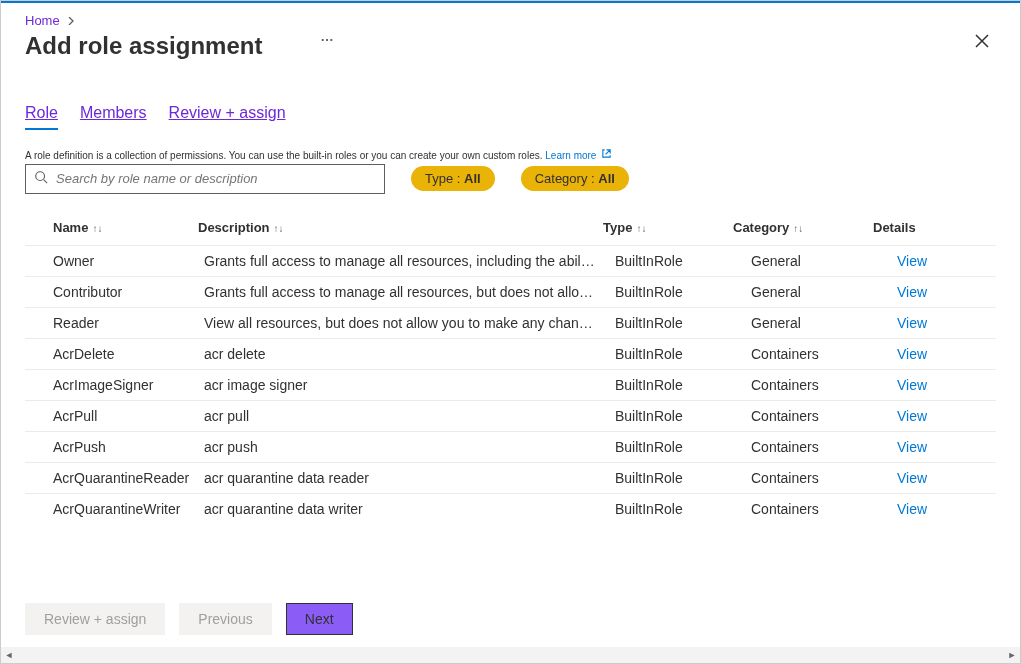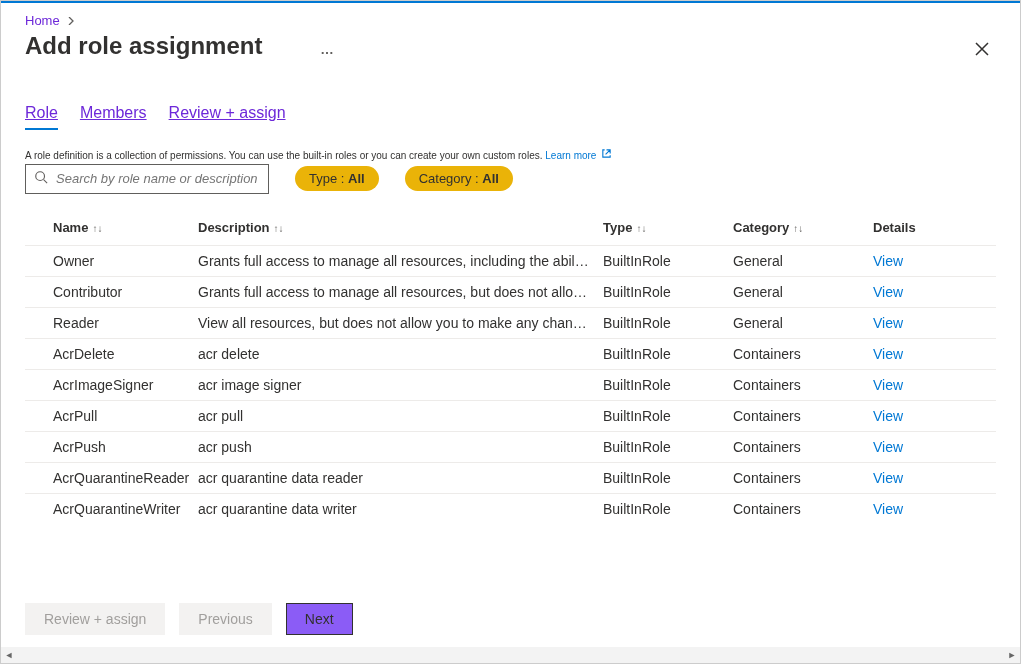--- a/index.html
+++ b/index.html
@@ -2,50 +2,50 @@
 <html><head>
 <meta charset="utf-8">
 <style>
   * { box-sizing: border-box; }
   html, body { margin:0; padding:0; font-family: 'Segoe UI', Arial, sans-serif; font-size:13px; color:#323130; background:#fff; }
   .frame { width:1021px; height:664px; border:1px solid #ccc; display:flex; flex-direction:column; position:relative; overflow:hidden; }
   .topbar { height:2px; background:#0078d4; flex-shrink:0; }
   .breadcrumb-row { padding:10px 24px 4px 24px; font-size:13px; }
   .breadcrumb-link { color:#6d28d9; cursor:pointer; }
   .breadcrumb-sep { color:#999; margin:0 4px; display:inline-block; }
-  .title-row { display:flex; align-items:flex-end; padding:0 24px 14px 24px;gap:44px; }
+  .title-row { display:flex; align-items:flex-start; padding:0 24px 14px 24px;gap:44px; }
   .page-title { font-size:24px; font-weight:600; margin-right:14px; }
   .more-dots { color:#605e5c; font-weight:bold; cursor:pointer; letter-spacing:1px; }
   .close-x { margin-left:auto; margin-right:4px; width:20px; height:20px; display:flex; align-items:center; justify-content:center; cursor:pointer; }
   .close-x svg { width:14px; height:14px; stroke:#323130; stroke-width:1.5; }
   .content { flex:1; overflow:auto; padding:0 24px 20px 24px; position:relative; }
   .content::-webkit-scrollbar { width:16px; height:16px; }
   .content::-webkit-scrollbar-thumb { background:#c7c7c7; }
   .content::-webkit-scrollbar-track { background:#f3f3f3; }
   .tabs { display:flex; gap:22px; margin:24px 0 18px 0; border-bottom:0px solid transparent; }
   .tab { padding:6px 0; font-size:16px; color:#6d28d9; cursor:pointer; border-bottom:2px solid transparent;text-decoration:underline; }
   .tab.active { border-bottom-color:#0078d4; font-weight:400; }
   .desc-block { font-size:10px; color:#323130; line-height:1.45; max-width:640px; }
   .learn-more { color:#0078d4; cursor:pointer; }
   .ext-icon { width:11px; height:11px; margin-left:2px; vertical-align:baseline; }
   .filter-row { display:flex; align-items:center; gap:26px; margin-bottom:16px; }
-  .search-box { display:flex; align-items:center; width:244px; height:30px; border:1px solid #605e5c; padding:0 8px; }
+  .search-box { display:flex; align-items:center; width:360px; height:30px; border:1px solid #605e5c; padding:0 8px; }
   .search-box svg { width:14px; height:14px; margin-right:6px; }
   .search-box input { border:none; outline:none; flex:1; font-size:13px; font-style:italic; color:#605e5c; background:transparent; }
   .pill { background:#eab308; border-radius:14px; padding:5px 14px; font-size:13px; color:#323130; cursor:pointer; }
   .pill .bold { font-weight:600; }
   .table-wrap { }
   .thead-row { display:flex; font-size:13px; font-weight:600; padding:10px 8px; }
   .col-name { width:165px; flex-shrink:0;padding-left:20px; }
   .col-desc { width:405px; flex-shrink:0; white-space:nowrap; overflow:hidden; text-overflow:ellipsis; padding-right:12px; }
   .col-type { width:130px; flex-shrink:0; }
   .col-cat  { width:140px; flex-shrink:0; }
   .col-det  { width:80px; flex-shrink:0; }
   .sort-arrows { font-size:10px; color:#605e5c; margin-left:4px; vertical-align:middle; }
-  .trow { display:flex; align-items:center; font-size:14px; padding:7px 8px; border-top:1px solid #edebe9; cursor:pointer; }
+  .trow { display:flex; align-items:center; font-size:14px; padding:7px 8px; border-top:1px solid #edebe9; cursor:pointer;gap:6px; }
   .view-link { color:#0078d4; }
   .footer { flex-shrink:0; padding:12px 24px; display:flex; gap:14px; background:#fff; border-top:0px solid #edebe9; }
   .btn { height:32px; padding:0 18px; font-size:14px; border:1px solid transparent; cursor:pointer; background:#8b5cf6; color:#323130; }
   .btn.disabled { background:#f3f2f1; color:#a19f9d; cursor:default; }
   .btn.outline { border:1px solid #323130; }
   .hscroll { height:16px; background:#f3f3f3; display:flex; align-items:center; }
   .hscroll-arrow { width:16px; height:16px; display:flex; align-items:center;justify-content:center; color:#666; font-size:9px;}
 </style>
 </head>
 <body>

